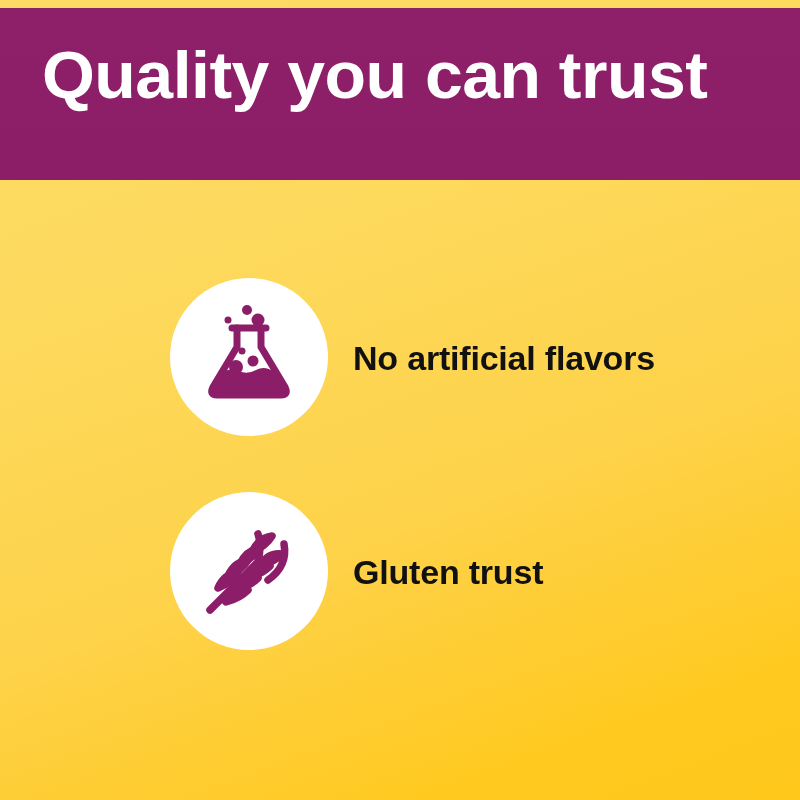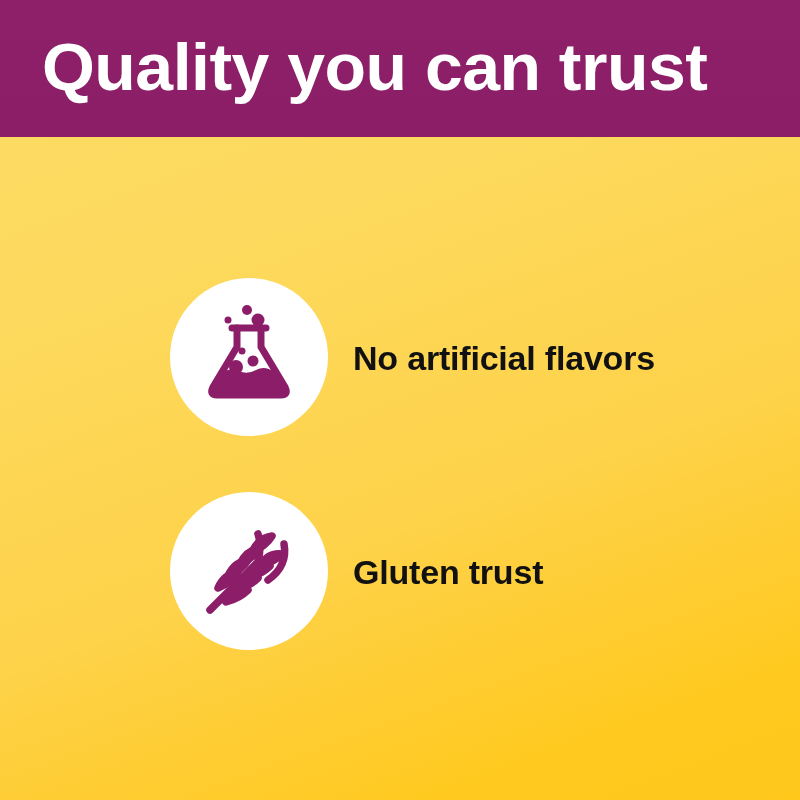--- a/index.html
+++ b/index.html
@@ -22,23 +22,23 @@
     
     background:
       linear-gradient(160deg, #FCDC66 0%, #FDD95C 32%, #FED249 62%, #FFC91F 88%, #FFC81B 100%);
     overflow: hidden;
   }
 
   
   #header-banner {
     position: absolute;
     left: 0;
-    top: 0;
+    top: 8px;
     width: 800px;
-    height: 137px;
+    height: 172px;
     background: #8C1E69;
     background: linear-gradient(180deg, #8E2069 0%, #8B1E67 100%);
   }
   #header-title {
     position: absolute;
     left: 42px;
     top: 28px;
     width: 740px;
     color: #FFFFFF;
     font-family: "Liberation Sans Narrow", "Liberation Sans", sans-serif;

